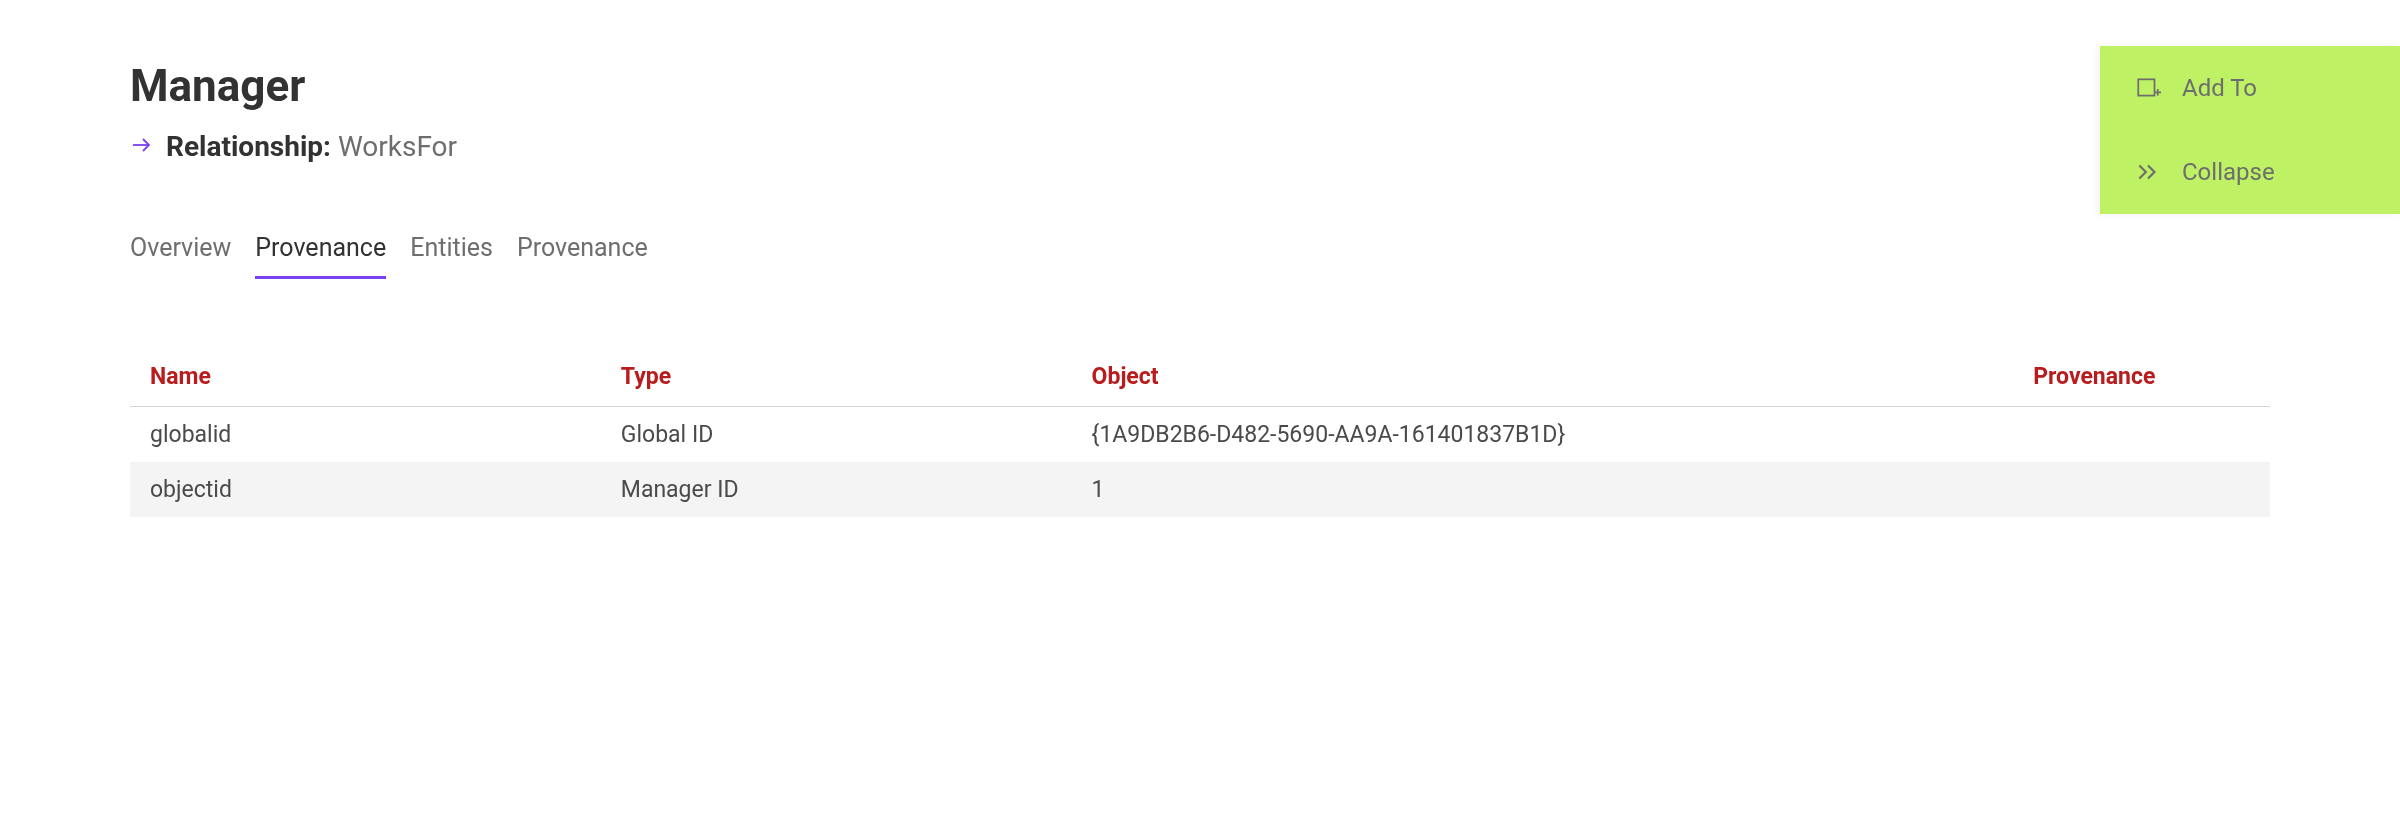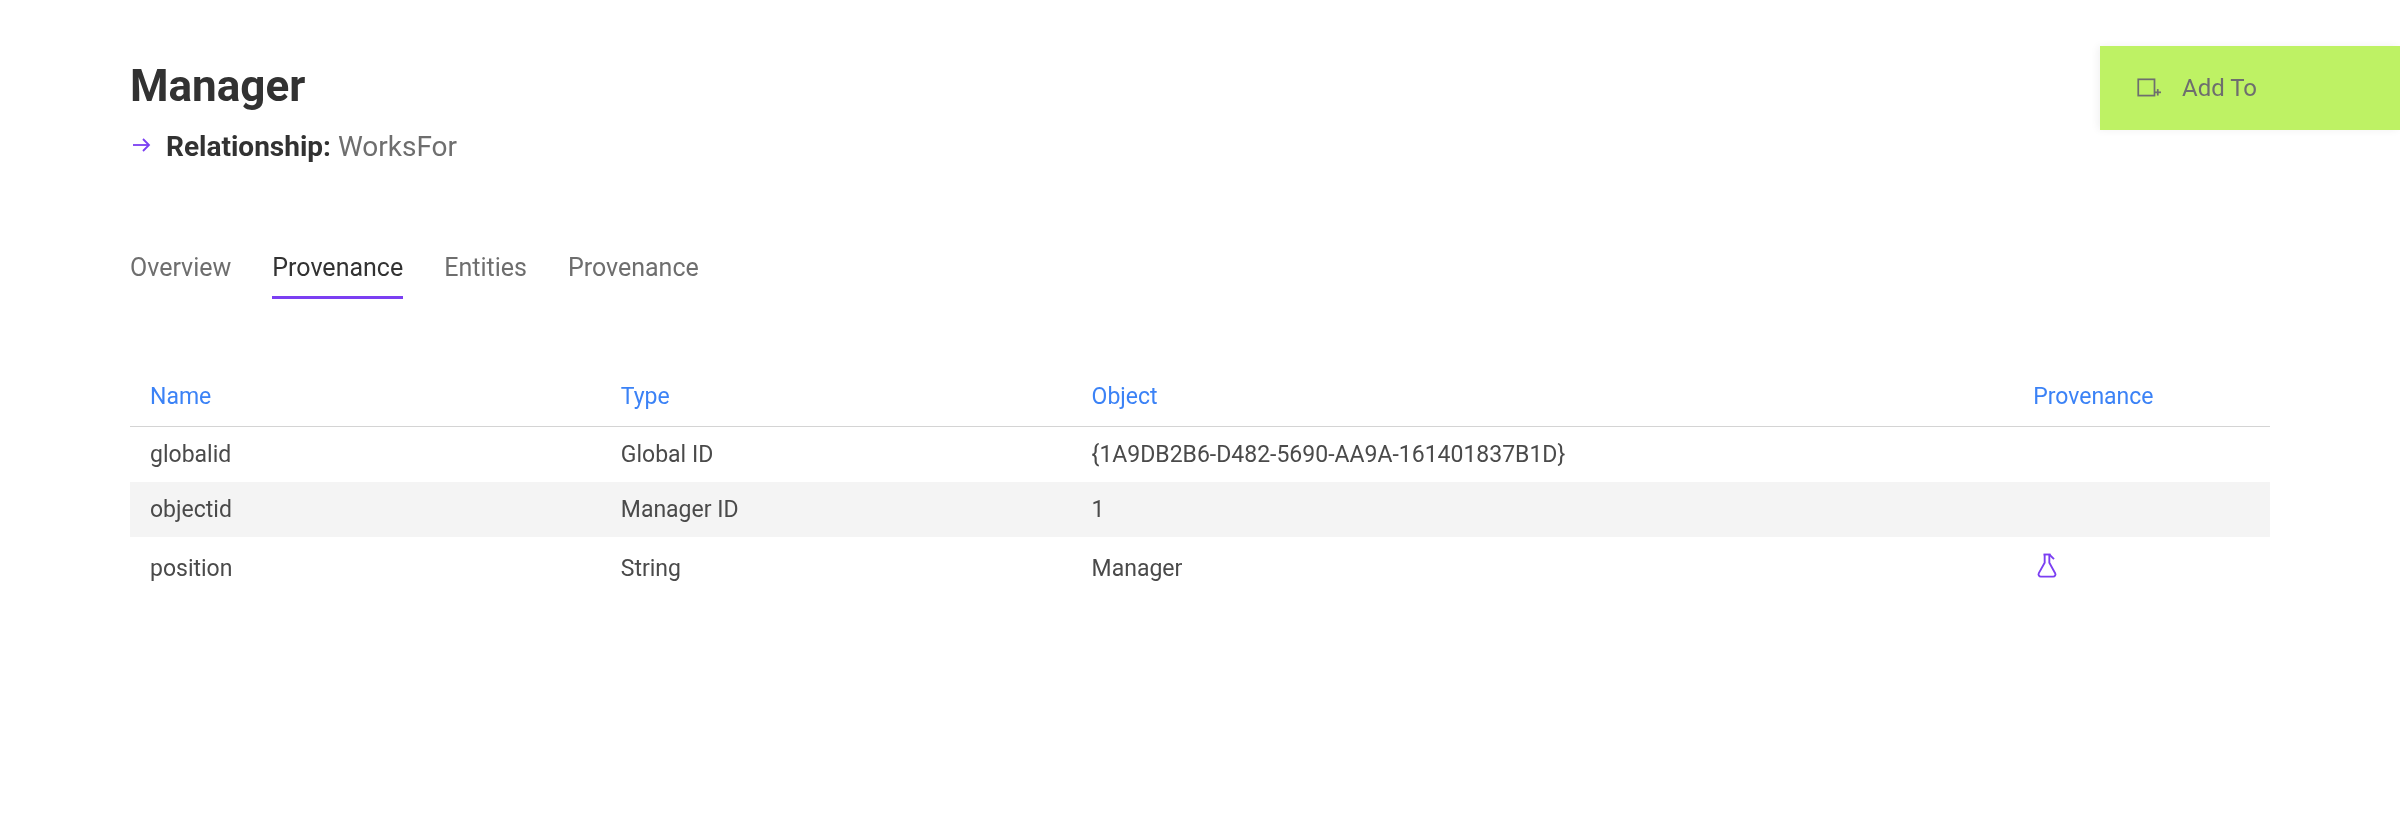--- a/index.html
+++ b/index.html
@@ -70,22 +70,22 @@
     .action-icon {
       width: 28px;
       height: 28px;
       display: inline-flex;
       align-items: center;
       justify-content: center;
       flex-shrink: 0;
     }
     .tabs {
       display: flex;
-      gap: 41px;
-      margin-top: 90px;
+      gap: 24px;
+      margin-top: 70px;
       border-bottom: none;
     }
     .tab {
       font-size: 25px;
       color: #6e6e6e;
       padding-bottom: 14px;
       cursor: pointer;
       border-bottom: 3px solid transparent;
     }
     .tab.active {
@@ -94,23 +94,23 @@
     }
     .table-wrapper {
       margin-top: 70px;
     }
     table {
       width: 100%;
       border-collapse: collapse;
     }
     thead th {
       text-align: left;
-      font-weight: 400;
+      font-weight: 700;
       font-size: 23px;
-      color: #3b82f6;
+      color: #b91c1c;
       padding: 14px 20px 16px 20px;
       border-bottom: 1px solid #d4d4d4;
     }
     tbody td {
       font-size: 23px;
       color: #4a4a4a;
       padding: 14px 20px;
       vertical-align: middle;
     }
     tbody tr:nth-child(even) {
@@ -178,41 +178,38 @@
             <td>Global ID</td>
             <td>{1A9DB2B6-D482-5690-AA9A-161401837B1D}</td>
             <td></td>
           </tr>
           <tr>
             <td>objectid</td>
             <td>Manager ID</td>
             <td>1</td>
             <td></td>
           </tr>
-          <tr>
-            <td>position</td>
-            <td>String</td>
-            <td>Manager</td>
-            <td><span class="prov-icon">
-                <svg viewBox="0 0 24 24" fill="none" stroke="currentColor" stroke-width="1.6">
-                  <path d="M9 3h6"></path>
-                  <path d="M10 3v7l-5 9a2 2 0 0 0 1.8 3h10.4a2 2 0 0 0 1.8-3l-5-9V3"></path>
-                  <path d="M14 3l4 4"></path>
-                </svg>
-              </span></td>
-          </tr>
         </tbody>
     </table>
   </div>
 </div>
 
 <div class="action-panel">
   <div class="action-item">
     <span class="action-icon">
       <svg class="addto-svg" viewBox="0 0 24 24" fill="none" stroke="#6e6e6e" stroke-width="1.6">
         <rect x="3" y="4" width="15" height="15"></rect>
         <line x1="18" y1="16" x2="24" y2="16"></line>
         <line x1="21" y1="13" x2="21" y2="19"></line>
       </svg>
     </span>
     <span>Add To</span>
   </div>
+  <div class="action-item">
+    <span class="action-icon">
+      <svg class="collapse-svg" viewBox="0 0 24 24" fill="none" stroke="#6e6e6e" stroke-width="2">
+        <polyline points="4 6 10 12 4 18"></polyline>
+        <polyline points="12 6 18 12 12 18"></polyline>
+      </svg>
+    </span>
+    <span>Collapse</span>
+  </div>
 </div>
 
 </body></html>

